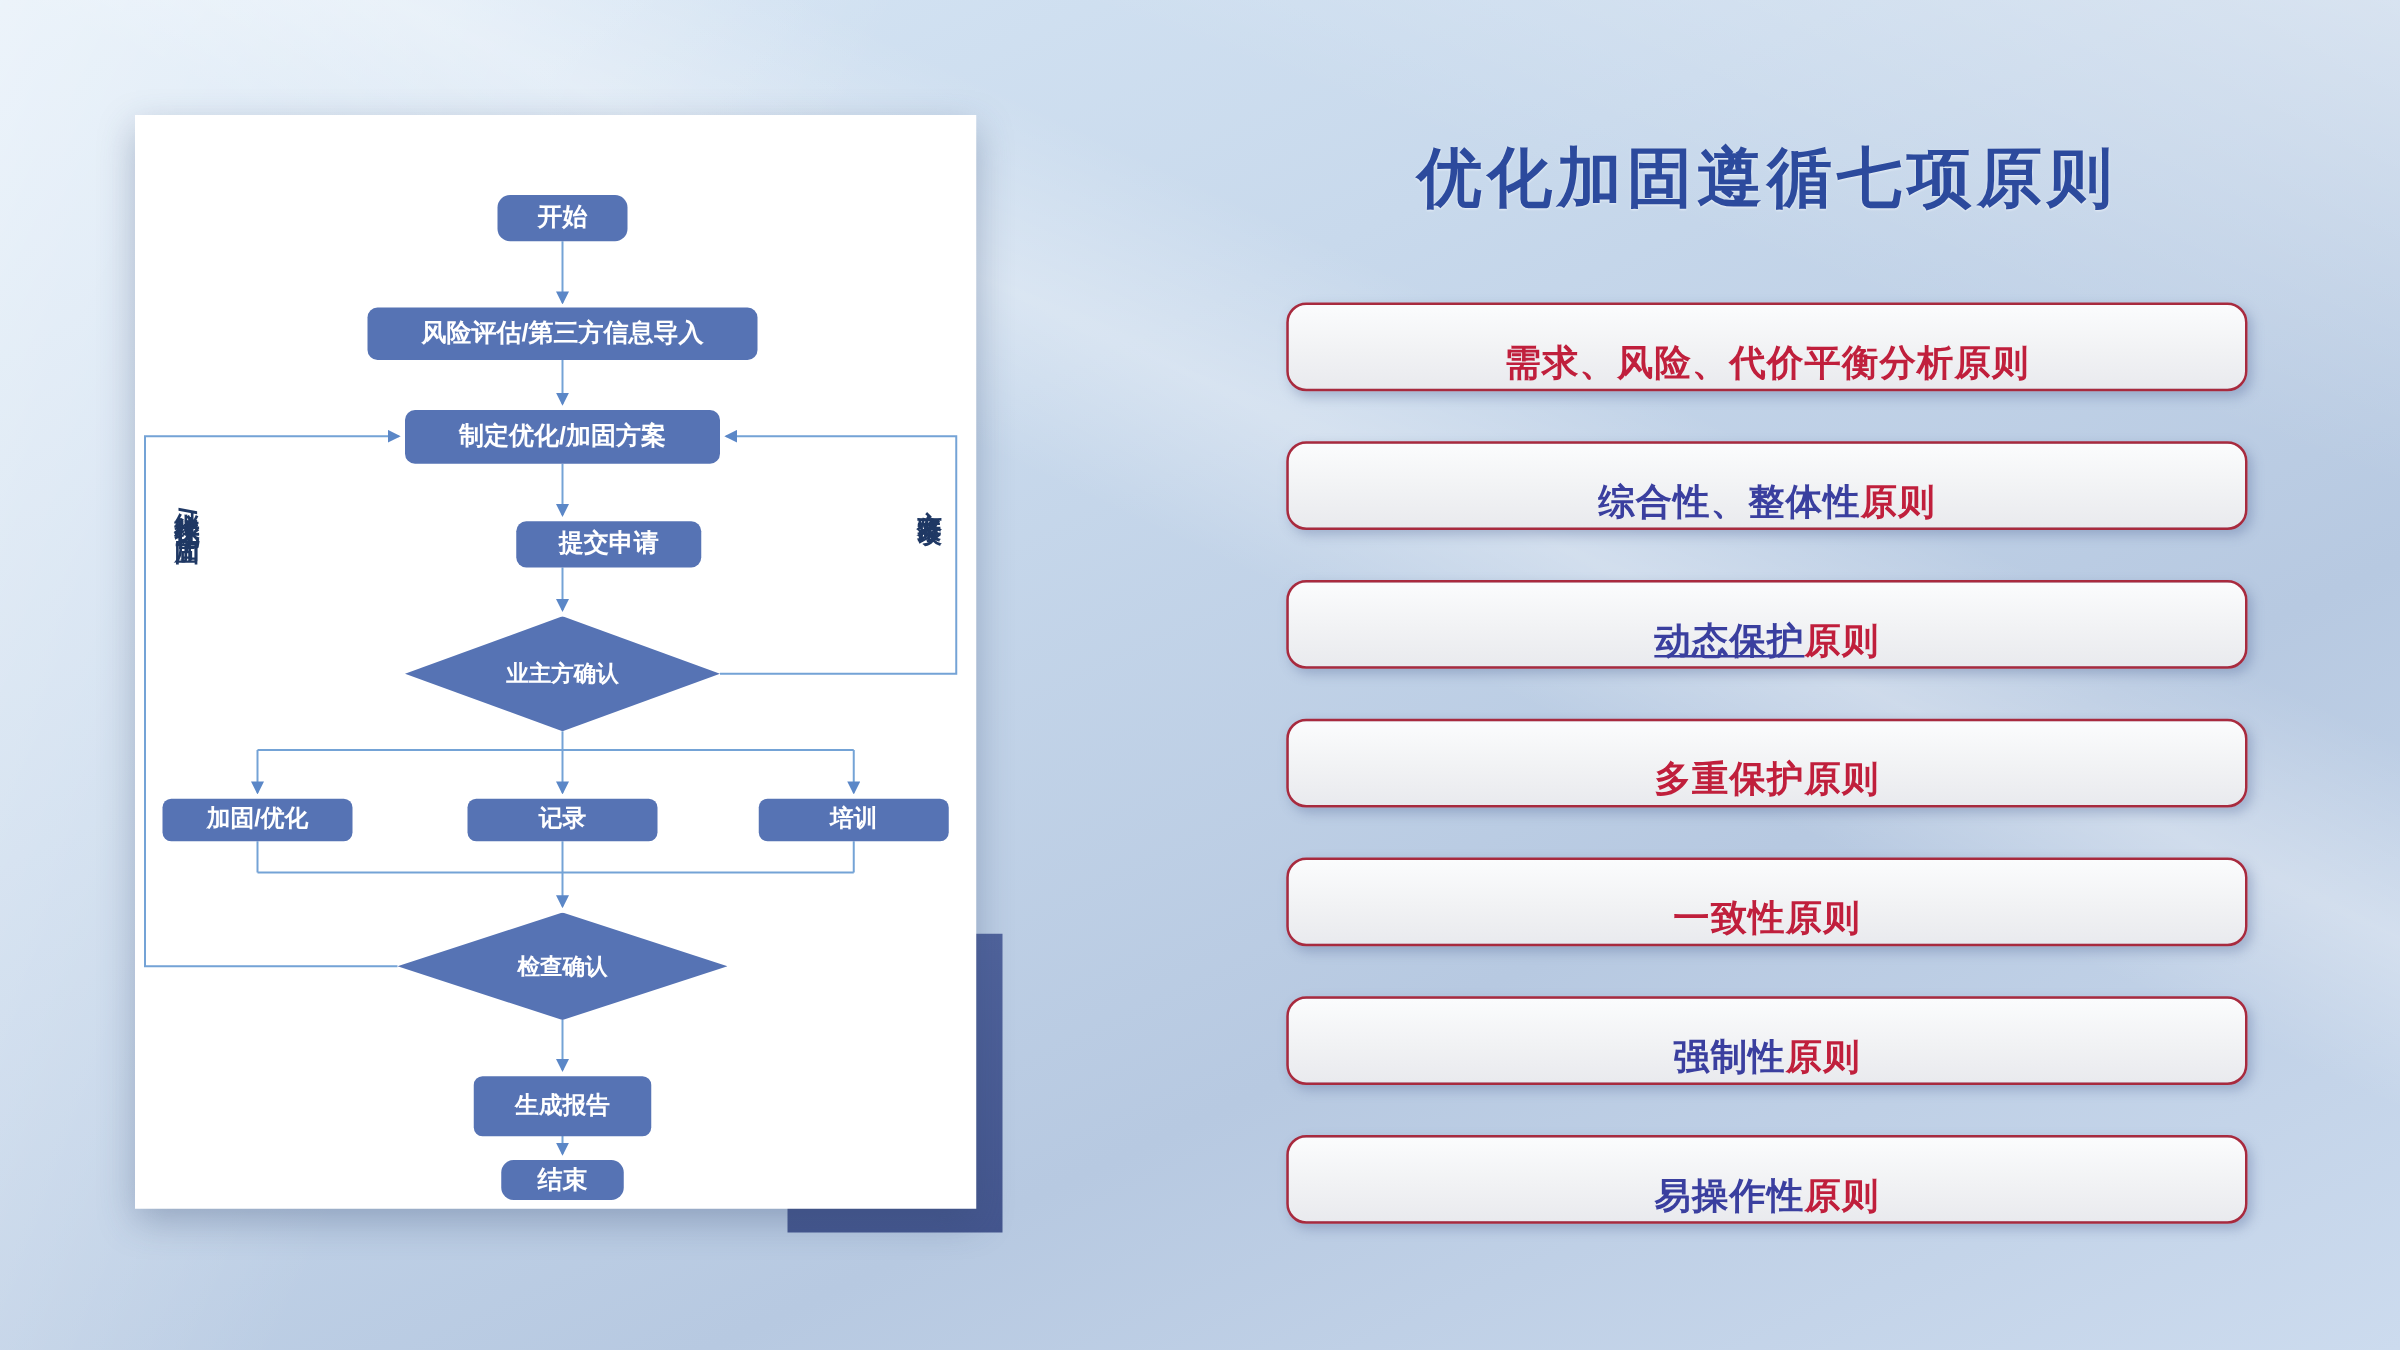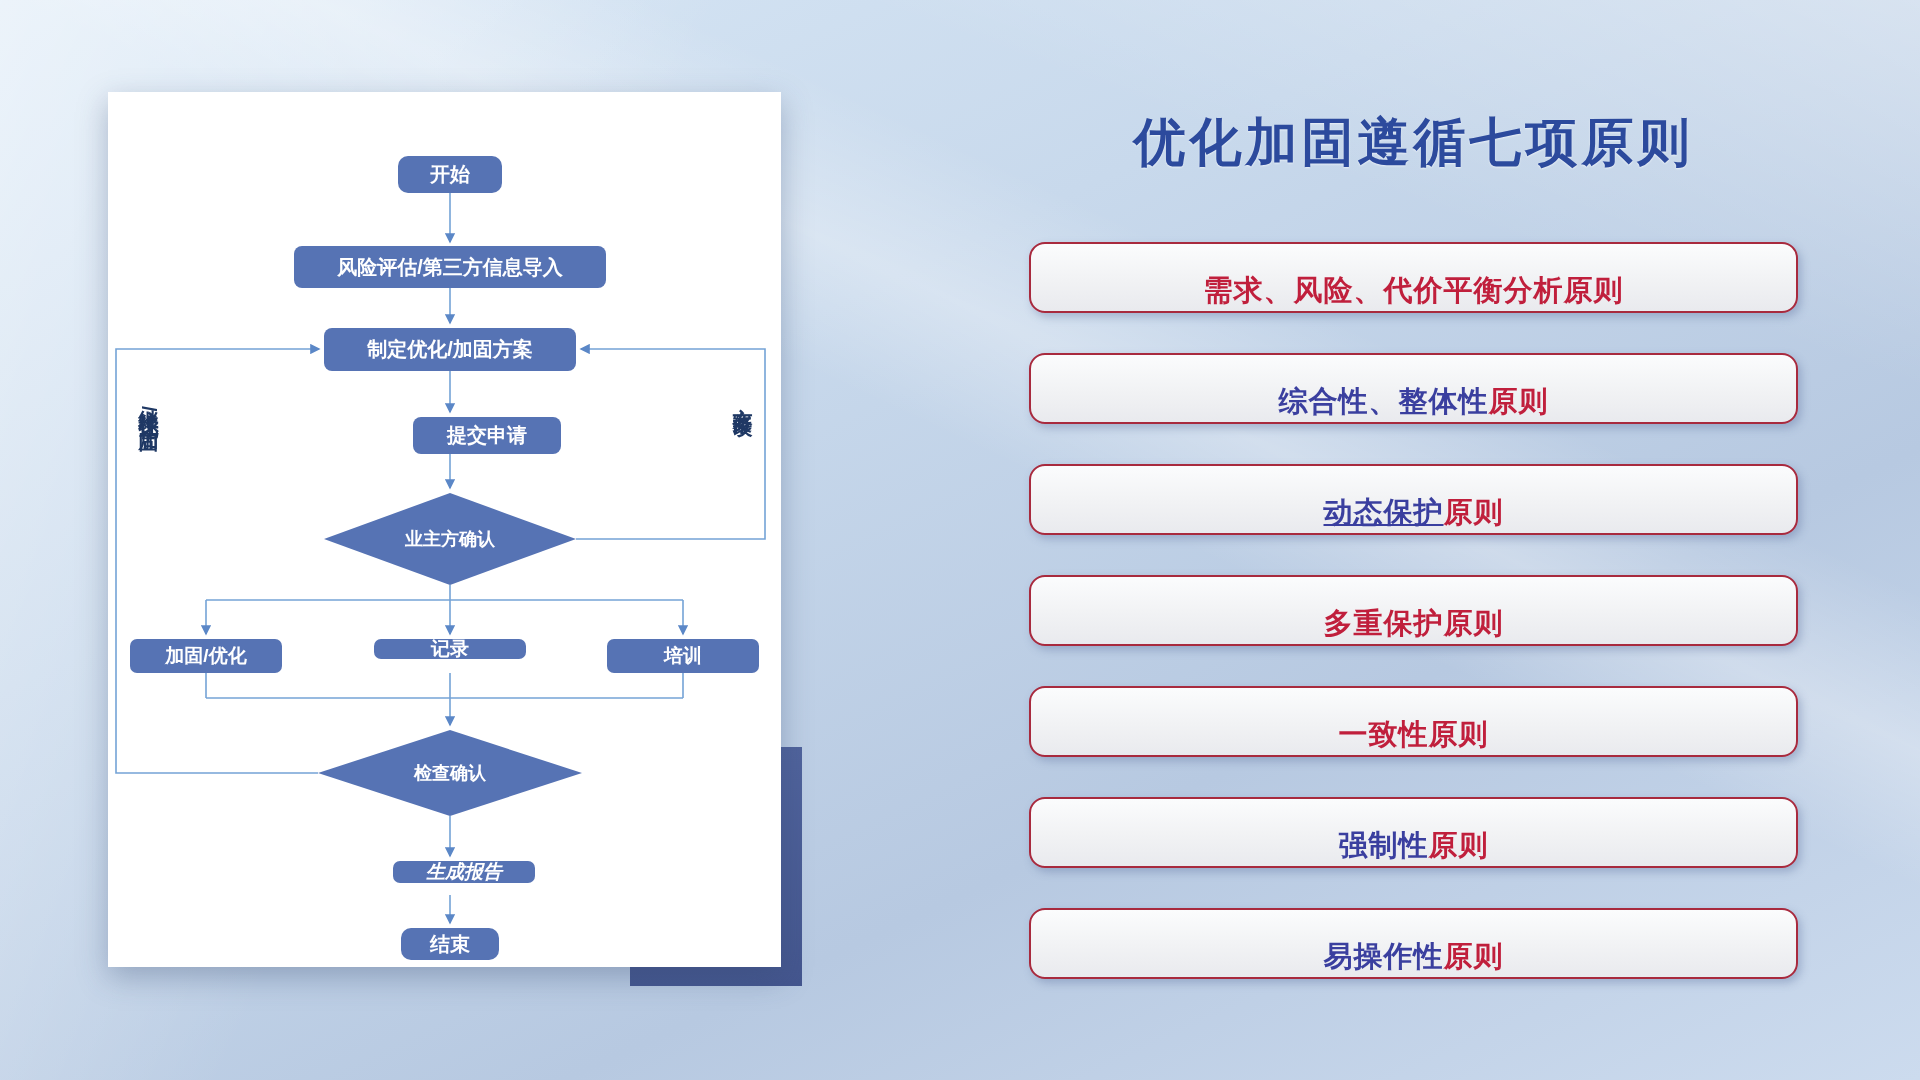--- a/index.html
+++ b/index.html
@@ -43,24 +43,24 @@
     .node.pill    { border-radius:10px; }
     .node.diamond { clip-path:polygon(50% 0,100% 50%,50% 100%,0 50%); font-size:18px; }
     .node.small   { font-size:19px; border-radius:7px; }
 
     .n-start   { left:290px; top:64px;  width:104px; height:37px; }
     .n-risk    { left:186px; top:154px; width:312px; height:42px; }
     .n-plan    { left:216px; top:236px; width:252px; height:43px; }
     .n-submit  { left:268px; top:325px; width:148px; height:37px;margin-left:37px; }
     .n-d1      { left:216px; top:401px; width:252px; height:92px; }
     .n-reinf   { left:22px;  top:547px; width:152px; height:34px; }
-    .n-record  { left:266px; top:547px; width:152px; height:20px; }
+    .n-record  { left:266px; top:547px; width:152px; height:34px; }
     .n-train   { left:499px; top:547px; width:152px; height:34px; }
     .n-d2      { left:210px; top:638px; width:264px; height:86px; }
-    .n-report  { left:285px; top:769px; width:142px; height:22px;font-style:italic; }
+    .n-report  { left:271px; top:769px; width:142px; height:48px; }
     .n-end     { left:293px; top:836px; width:98px;  height:32px; }
 
     .vlabel {
       position:absolute; z-index:4; writing-mode:vertical-rl;
       color:#1f3864; font-weight:bold; font-size:20px; letter-spacing:3px;
     }
     .vlabel.left  { left:28px;  top:302px; }
     .vlabel.right { left:622px; top:300px; }
 
     

